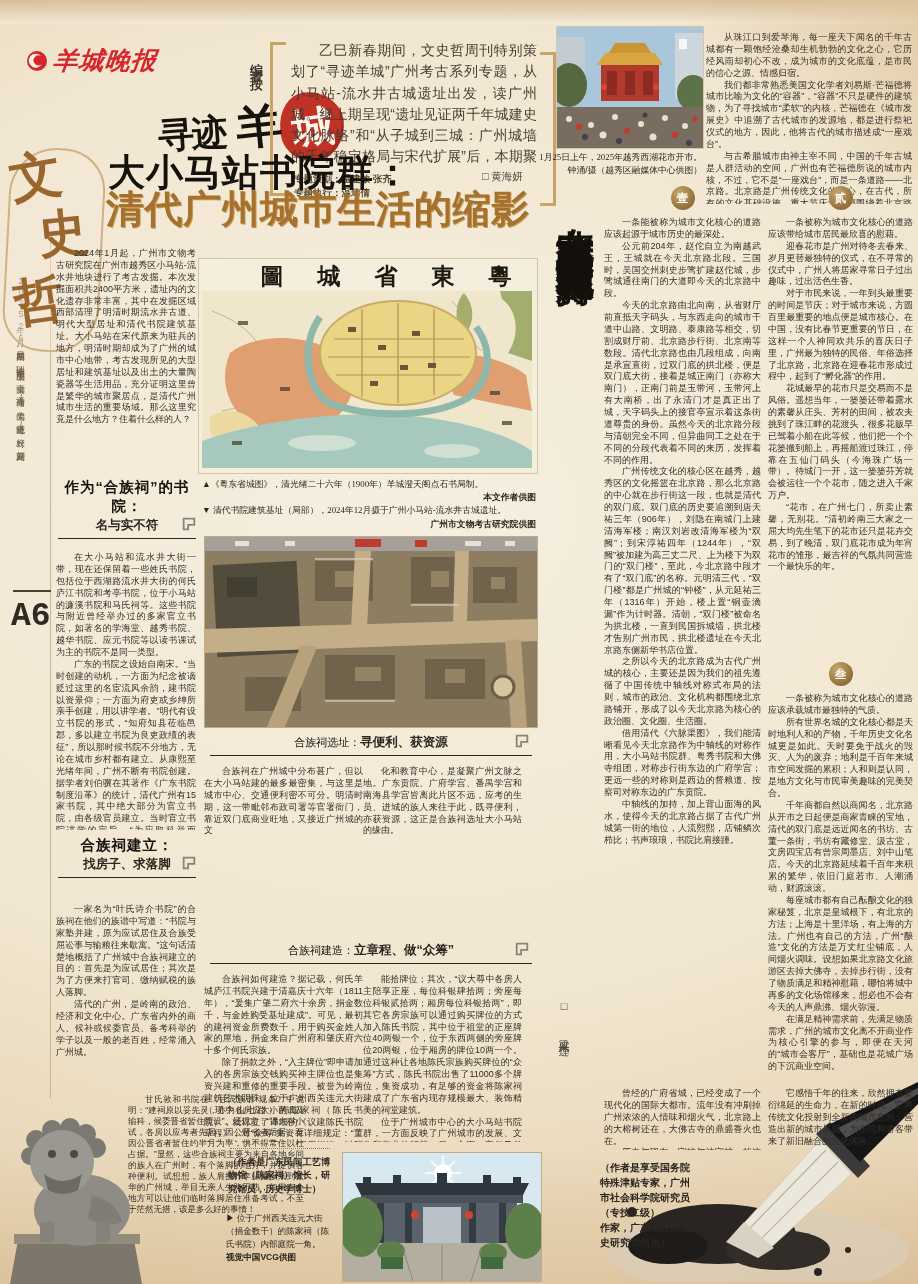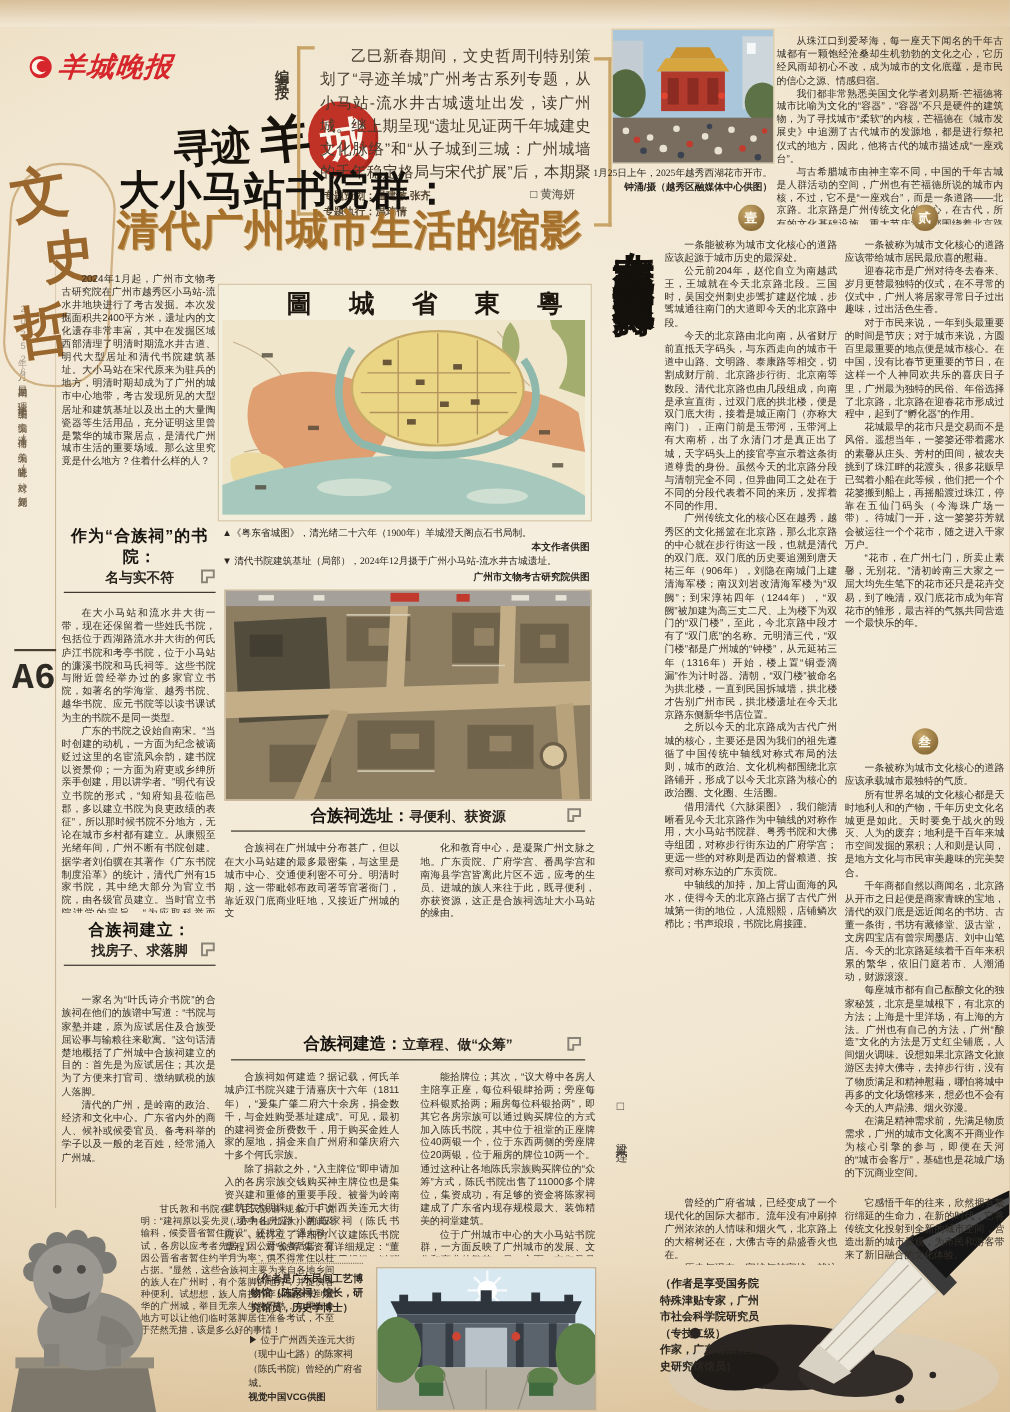--- a/index.html
+++ b/index.html
@@ -34,21 +34,21 @@
   .note-box{left:270px;top:36px;width:286px;height:172px;}
   .note-brk{position:absolute;width:13px;height:148px;border:3px solid #c8a468;}
   .note-brk.l{left:0;top:6px;border-right:none;}
   .note-brk.r{right:0;top:16px;border-left:none;}
   .note-text{position:absolute;left:21px;top:4px;width:246px;height:128px;overflow:hidden;
     font-size:14px;line-height:1.52;font-weight:normal;color:#463c2f;text-align:justify;text-indent:2em;}
   .note-meta{position:absolute;left:24px;top:136px;font-size:9.5px;font-weight:bold;color:#574732;line-height:1.5;}
   .top-photo{left:556px;top:26px;width:146px;height:121px;overflow:hidden;border:1px solid #d8c6a6;}
   .top-photo-cap{left:538px;top:151px;width:164px;text-align:right;font-size:8.8px;line-height:1.45;color:#2b2620;}
   .top-photo-cap .c1{font-family:"Liberation Serif",serif;}
-  .top-photo-cap .c2{font-weight:bold;}
+  .top-photo-cap .c2{font-weight:normal;}
   .right-intro{left:706px;top:32px;width:206px;height:172px;}
   
   .strip-rule-v{left:50px;top:238px;width:1px;height:860px;background:#c7b596;}
   .date-strip{left:15px;top:276px;writing-mode:vertical-rl;text-orientation:upright;
     font-size:8.6px;letter-spacing:1px;color:#6d5c45;height:300px;overflow:hidden;}
   .pn-rule{left:13px;top:590px;width:38px;height:2px;background:#4a4032;}
   .page-num{left:11px;top:598px;font-size:33px;font-weight:bold;color:#2e2a24;font-family:Liberation Mono, monospace;}
   
   .badge{left:-6px;top:142px;width:112px;height:216px;}
   .badge .shape{position:absolute;left:12px;top:6px;width:92px;height:200px;
@@ -72,31 +72,31 @@
   .map-cap .kai{font-family:"Liberation Serif",serif;}
   .map-cap .cr{font-weight:bold;text-align:right;}
   
   .excav{left:204px;top:536px;width:332px;height:190px;overflow:hidden;border:1px solid #bdab8c;}
   
   .sec-head{position:absolute;text-align:center;border-bottom:1.5px solid #2c2620;padding-bottom:4px;}
   .sec-head .l1{font-size:14.5px;font-weight:900;color:#15120e;letter-spacing:1px;}
   .sec-head .l2{font-size:12.5px;font-weight:bold;color:#2a251f;margin-top:1px;}
   .sec-head .icon{position:absolute;right:-1px;bottom:6px;}
   .sec-head-inline{position:absolute;border-bottom:1.5px solid #2c2620;padding-bottom:4px;text-align:center;}
-  .sec-head-inline .strong{font-size:15px;font-weight:700;color:#15120e;}
+  .sec-head-inline .strong{font-size:11px;font-weight:400;color:#15120e;}
   .sec-head-inline .rest{font-size:12.5px;font-weight:bold;color:#2a251f;}
   .sec-head-inline .icon{position:absolute;right:2px;bottom:6px;}
   
   .col-intro{left:56px;top:248px;width:140px;height:220px;}
   .head1{left:58px;top:478px;width:138px;}
   .col-s1{left:56px;top:552px;width:140px;height:278px;}
   .head2{left:58px;top:836px;width:138px;}
   .col-s2{left:56px;top:904px;width:140px;height:184px;}
   .col-wrap{left:128px;top:1094px;width:176px;height:178px;}
-  .cols2{position:absolute;display:flex;gap:19px;}
+  .cols2{position:absolute;display:flex;gap:0;}
   .cols2 .c{width:159px;overflow:hidden;}
   .sec3cols{left:204px;top:766px;height:164px;}
   .head3{left:210px;top:732px;width:322px;}
   .head4{left:210px;top:940px;width:322px;}
   .sec4cols{left:204px;top:974px;height:168px;}
   .dotrule{left:230px;top:1148px;width:100px;border-top:1.5px dotted #8a7a62;}
   .credit-left{left:228px;top:1156px;width:106px;font-size:9.3px;font-weight:bold;line-height:1.45;color:#2b2620;}
   .chen-cap{left:226px;top:1212px;width:110px;font-size:8.6px;line-height:1.5;color:#2b2620;font-family:"Liberation Serif",serif;}
   .chen-cr{font-weight:bold;font-family:"Liberation Sans",sans-serif;}
   .chen-photo{left:342px;top:1152px;width:198px;height:128px;overflow:hidden;border:1px solid #bdab8c;}
@@ -402,21 +402,21 @@
       <path d="M44,70 Q62,84 82,70 L78,86 Q62,94 48,86 Z" fill="#6c6a64"></path>
       <path d="M92,92 Q116,96 122,118 Q104,126 88,114 Z" fill="#7f7d76"></path>
       <rect x="40" y="118" width="14" height="20" fill="#84827b"></rect>
       <rect x="96" y="118" width="14" height="20" fill="#84827b"></rect>
     </svg>
   </div>
 
   <div class="abs dotrule"></div>
   <div class="abs credit-left">（作者是广东民间工艺博物馆（陈家祠）馆长，研究馆员，历史学博士）</div>
   <div class="abs chen-cap">
-    <div>▶ 位于广州西关连元大街（现中山七路）的陈家祠（陈氏书院）曾经的广府省城。</div>
+    <div>▶ 位于广州西关连元大街（捐金数千）的陈家祠（陈氏书院）内部庭院一角。</div>
     <div class="chen-cr">视觉中国VCG供图</div>
   </div>
   <div class="abs chen-photo">
     <svg class="ph" viewBox="0 0 198 128" preserveAspectRatio="none">
       <rect width="198" height="128" fill="#d8e8f0"></rect>
       <circle cx="100" cy="20" r="9" fill="#fff"></circle>
       <g stroke="#fff" stroke-width="2" opacity=".8">
         <line x1="100" y1="2" x2="100" y2="38"></line>
           <line x1="82" y1="20" x2="118" y2="20"></line>
         <line x1="88" y1="8" x2="112" y2="32"></line>

